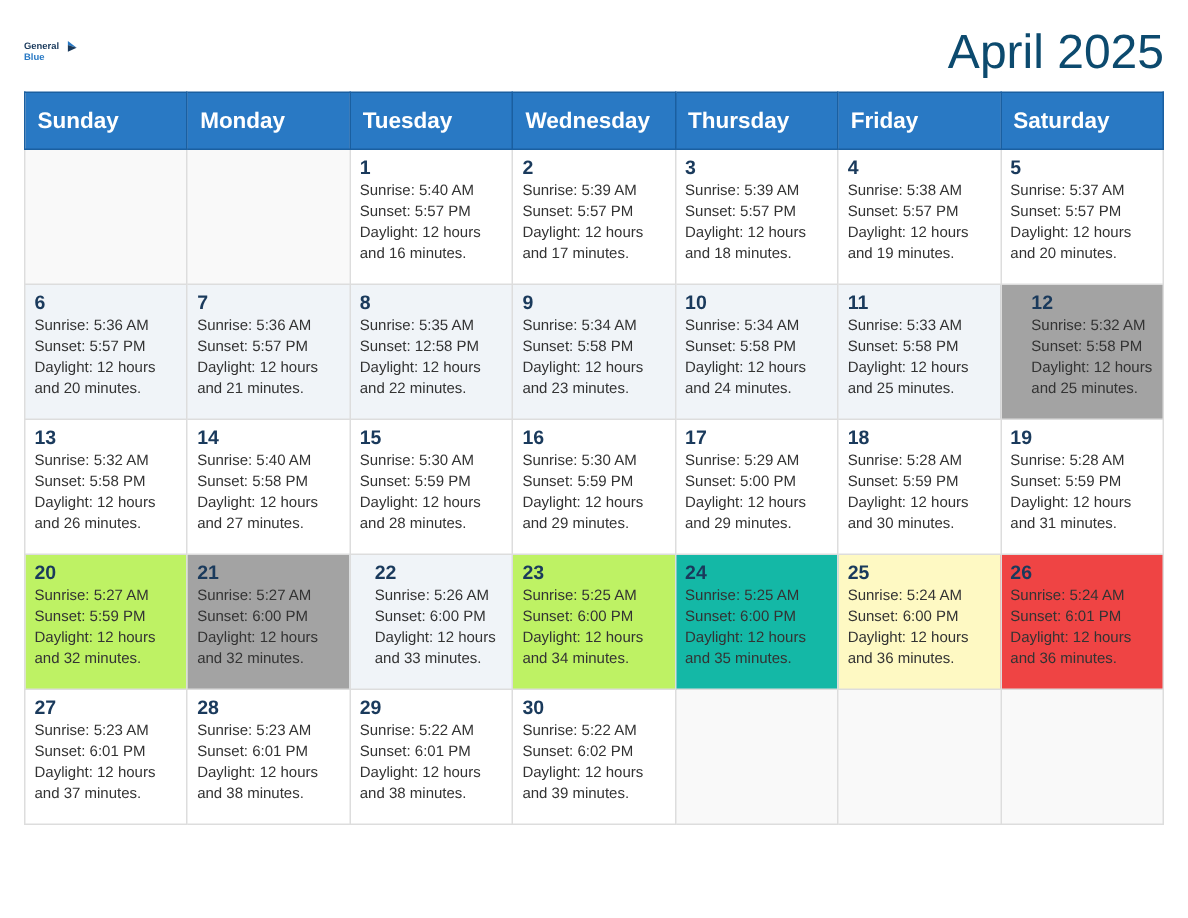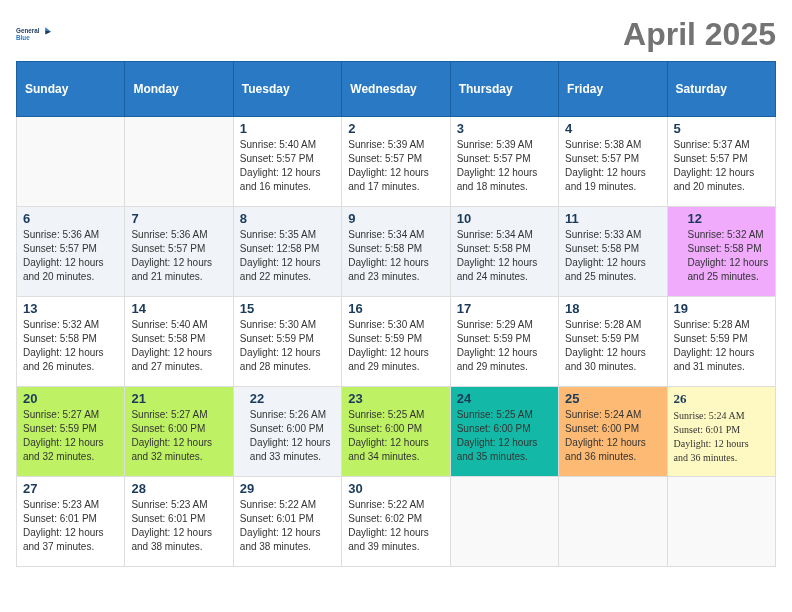--- a/index.html
+++ b/index.html
@@ -23,40 +23,40 @@
     }
     .logo-icon {
       width: 36px;
       height: 36px;
     }
     .title-block {
       text-align: right;
     }
     .calendar-title {
       font-size: 32px;
-      font-weight: bold;
-      color: #737373;
+      font-weight: normal;
+      color: #0c4a6e;
       text-align: center;
     }
     .subtitle {
       font-size: 14px;
       color: #333;
       font-weight: bold;
     }
     .calendar {
       width: 100%;
       border-collapse: collapse;
       border: 1px solid #ccc;
     }
     .calendar th {
       background: #2979c4;
       color: #fff;
       text-align: left;
-      padding: 20px 8px;
-      font-size: 12px;
+      padding: 10px 8px;
+      font-size: 15px;
       border: 1px solid #1a5fa0;
     }
     .calendar td {
       vertical-align: top;
       border: 1px solid #ddd;
       padding: 4px 6px;
       width: 108px;
       height: 90px;
       background: #fff;
     }
@@ -181,21 +181,21 @@
 Daylight: 12 hours
 and 24 minutes.</div>
         </td>
         <td style="background: rgb(240, 244, 248);">
           <span class="day-num">11</span>
           <div class="day-info" style="white-space: pre-line;">Sunrise: 5:33 AM
 Sunset: 5:58 PM
 Daylight: 12 hours
 and 25 minutes.</div>
         </td>
-        <td style="background: #f0abfc; padding-left: 20px;">
+        <td style="background: #a3a3a3; padding-left: 20px;">
           <span class="day-num">12</span>
           <div class="day-info" style="white-space: pre-line;">Sunrise: 5:32 AM
 Sunset: 5:58 PM
 Daylight: 12 hours
 and 25 minutes.</div>
         </td>
       </tr>
       <tr style="background: rgb(255, 255, 255);">
         <td>
           <span class="day-num">13</span>
@@ -221,21 +221,21 @@
         <td>
           <span class="day-num">16</span>
           <div class="day-info" style="white-space: pre-line;">Sunrise: 5:30 AM
 Sunset: 5:59 PM
 Daylight: 12 hours
 and 29 minutes.</div>
         </td>
         <td>
           <span class="day-num">17</span>
           <div class="day-info" style="white-space: pre-line;">Sunrise: 5:29 AM
-Sunset: 5:59 PM
+Sunset: 5:00 PM
 Daylight: 12 hours
 and 29 minutes.</div>
         </td>
         <td>
           <span class="day-num">18</span>
           <div class="day-info" style="white-space: pre-line;">Sunrise: 5:28 AM
 Sunset: 5:59 PM
 Daylight: 12 hours
 and 30 minutes.</div>
         </td>
@@ -248,21 +248,21 @@
         </td>
       </tr>
       <tr style="background: rgb(240, 244, 248);">
         <td style="background: #bef264;">
           <span class="day-num">20</span>
           <div class="day-info" style="white-space: pre-line;">Sunrise: 5:27 AM
 Sunset: 5:59 PM
 Daylight: 12 hours
 and 32 minutes.</div>
         </td>
-        <td style="background: #bef264;">
+        <td style="background: #a3a3a3;">
           <span class="day-num">21</span>
           <div class="day-info" style="white-space: pre-line;">Sunrise: 5:27 AM
 Sunset: 6:00 PM
 Daylight: 12 hours
 and 32 minutes.</div>
         </td>
         <td style="background: rgb(240, 244, 248); padding-left: 16px;">
           <span class="day-num">22</span>
           <div class="day-info" style="white-space: pre-line;">Sunrise: 5:26 AM
 Sunset: 6:00 PM
@@ -276,28 +276,28 @@
 Daylight: 12 hours
 and 34 minutes.</div>
         </td>
         <td style="background: #14b8a6;">
           <span class="day-num">24</span>
           <div class="day-info" style="white-space: pre-line;">Sunrise: 5:25 AM
 Sunset: 6:00 PM
 Daylight: 12 hours
 and 35 minutes.</div>
         </td>
-        <td style="background: #fdba74;">
+        <td style="background: #fef9c3;">
           <span class="day-num">25</span>
           <div class="day-info" style="white-space: pre-line;">Sunrise: 5:24 AM
 Sunset: 6:00 PM
 Daylight: 12 hours
 and 36 minutes.</div>
         </td>
-        <td style="background: #fef9c3; font-family: Liberation Serif, serif;">
+        <td style="background: #ef4444;">
           <span class="day-num">26</span>
           <div class="day-info" style="white-space: pre-line;">Sunrise: 5:24 AM
 Sunset: 6:01 PM
 Daylight: 12 hours
 and 36 minutes.</div>
         </td>
       </tr>
       <tr style="background: rgb(255, 255, 255);">
         <td>
           <span class="day-num">27</span>

